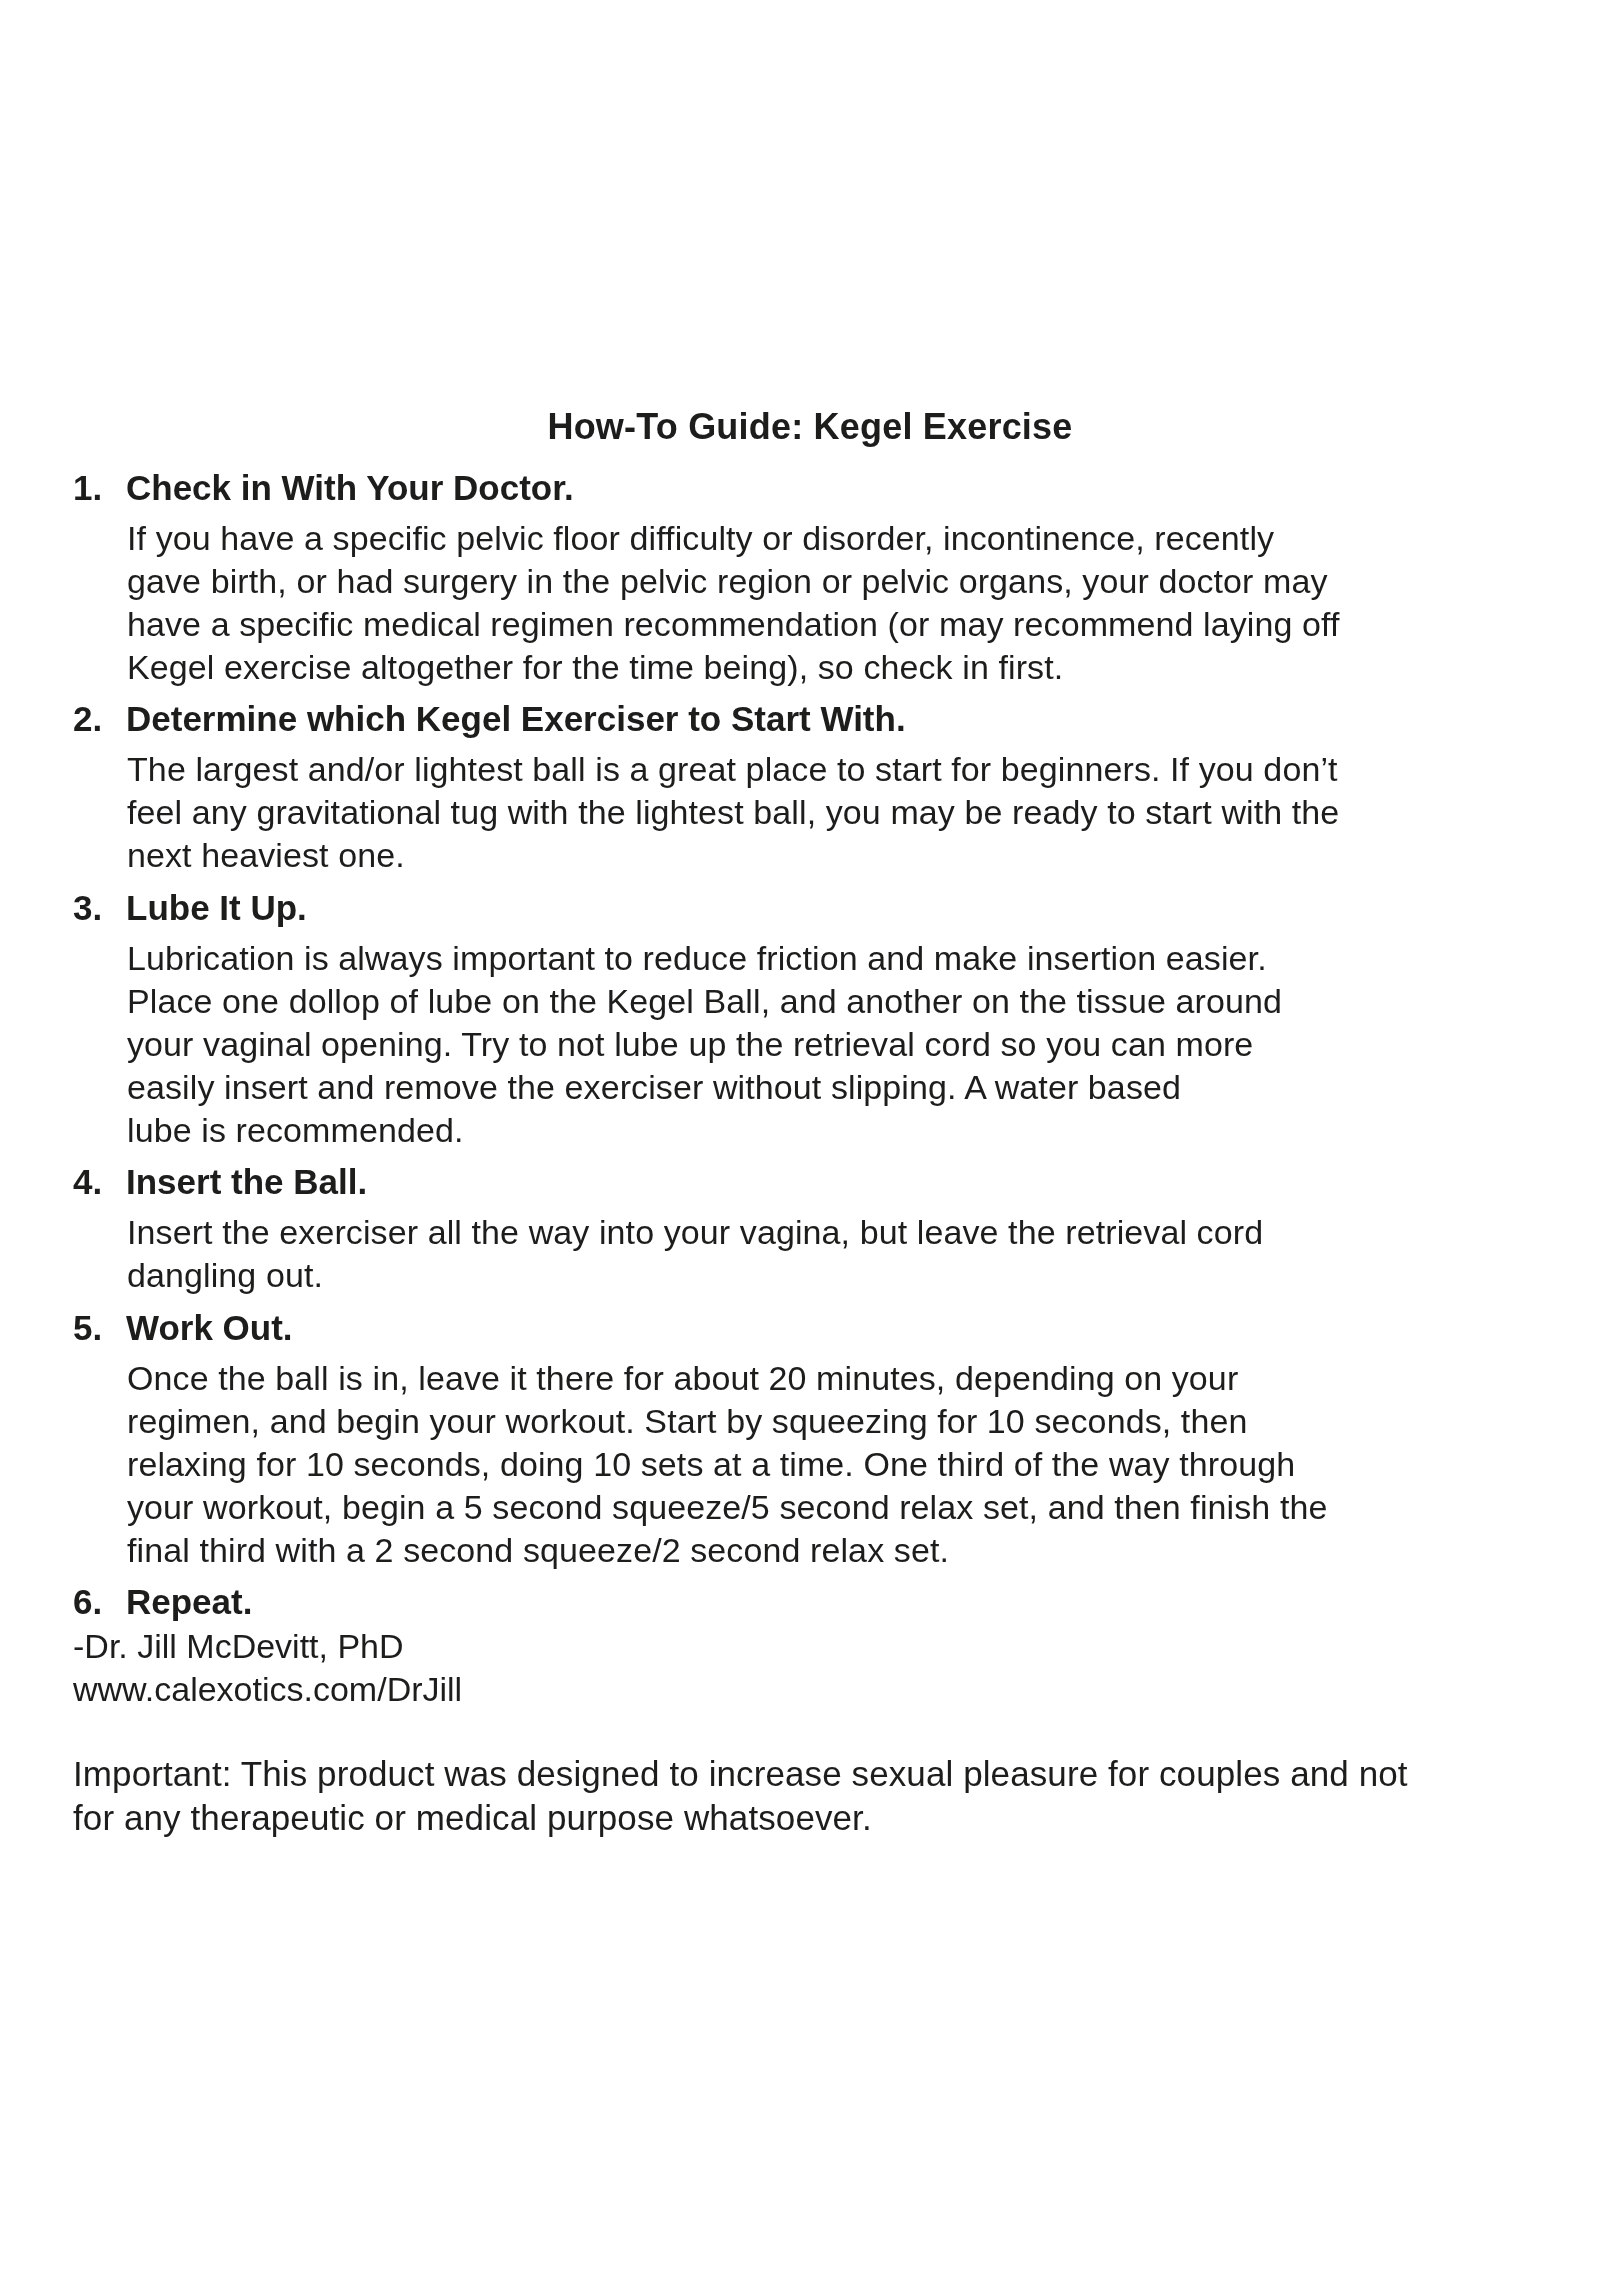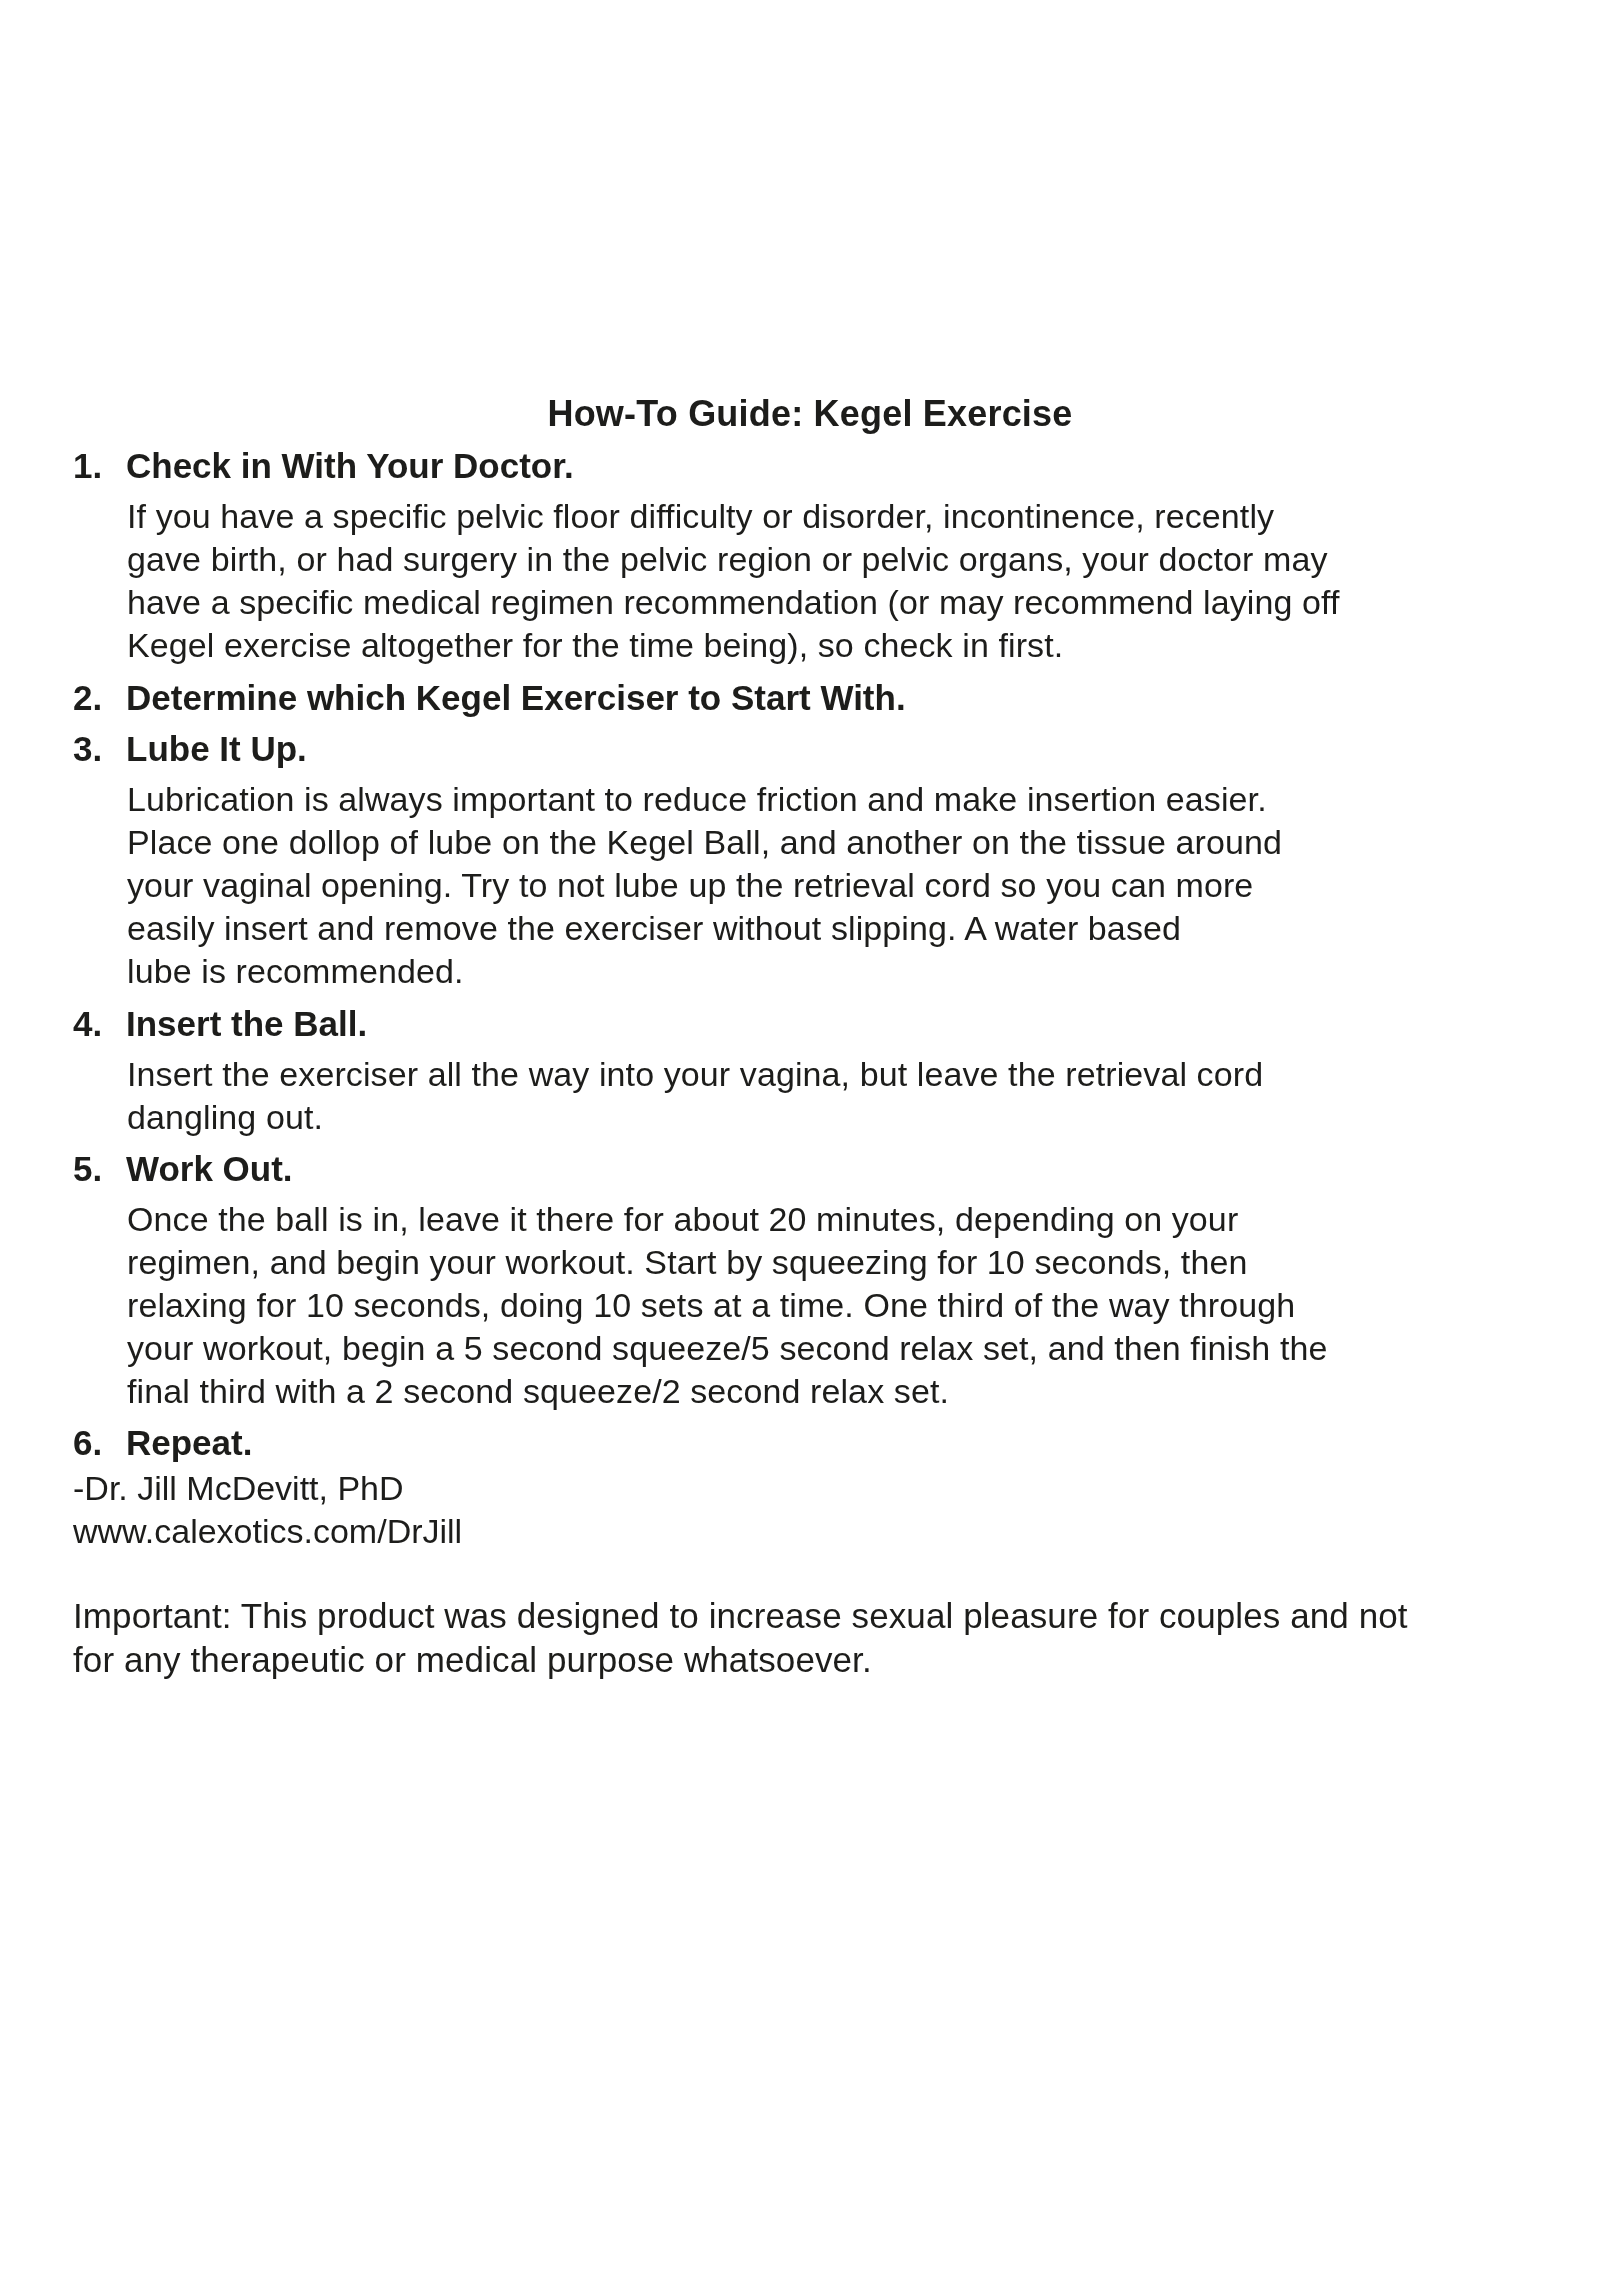--- a/index.html
+++ b/index.html
@@ -14,21 +14,21 @@
     color: #1d1d1b;
     overflow: hidden;
   }
   .page {
     width: 1620px;
     height: 2295px;
     box-sizing: border-box;
     padding-top: 388px;
   }
   .doc-title {
-    margin: 4px;
+    margin: 17px;
     font-size: 36px;
     line-height: 44px;
     font-weight: 700;
     text-align: center;
     letter-spacing: 0.2px;
   }
   .steps {
     margin-top: 0;
   }
   .step-heading {
@@ -93,20 +93,23 @@
 gave birth, or had surgery in the pelvic region or pelvic organs, your doctor may
 have a specific medical regimen recommendation (or may recommend laying off
 Kegel exercise altogether for the time being), so check in first.</div>
     </div>
 
     <div class="step">
       <div class="step-heading">
         <span class="step-num">2.</span>
         <span class="step-heading-text">Determine which Kegel Exerciser to Start With.</span>
       </div>
+      <div class="step-body">The largest and/or lightest ball is a great place to start for beginners. If you don’t
+feel any gravitational tug with the lightest ball, you may be ready to start with the
+next heaviest one.</div>
     </div>
 
     <div class="step">
       <div class="step-heading">
         <span class="step-num">3.</span>
         <span class="step-heading-text">Lube It Up.</span>
       </div>
       <div class="step-body">Lubrication is always important to reduce friction and make insertion easier.
 Place one dollop of lube on the Kegel Ball, and another on the tissue around
 your vaginal opening. Try to not lube up the retrieval cord so you can more

